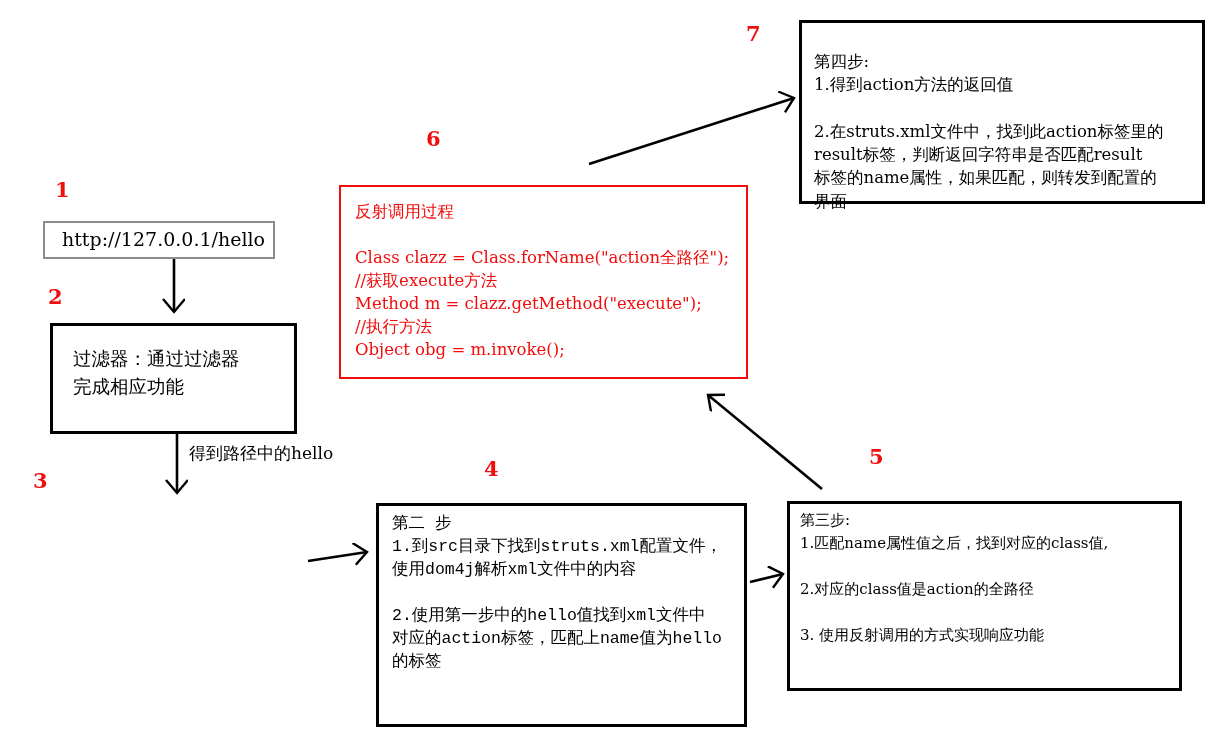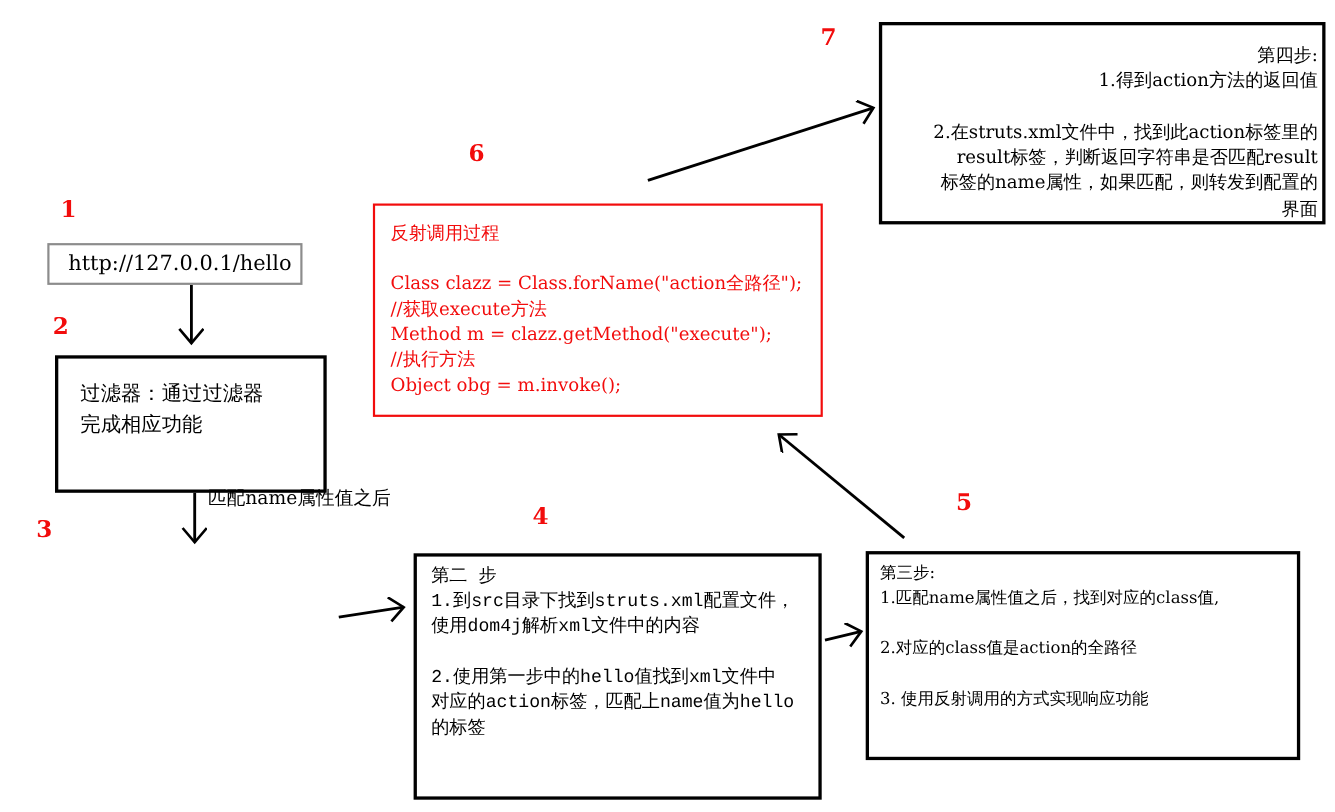--- a/index.html
+++ b/index.html
@@ -29,21 +29,21 @@
     position:absolute;left:0;top:0;width:1214px;height:738px;
     pointer-events:none;
   }
   #url-box{
     left:43px;top:221px;width:232px;height:38px;
     border:2px solid var(--gray,#8c8c8c);
     font-size:19px;line-height:32px;
     padding-left:17px;
   }
   #filter-box{
-    left:50px;top:323px;width:247px;height:125px;
+    left:50px;top:323px;width:247px;height:111px;
     font-size:18.5px;line-height:28px;
     padding:19px 0 0 20px;
   }
   #step1-box{
     left:42px;top:504px;width:258px;height:126px;
     font-size:18px;line-height:26px;
     padding:8px 0 0 20px;
   }
   #step2-box{
     left:376px;top:503px;width:371px;height:224px;
@@ -59,22 +59,21 @@
   #reflection-box{
     left:339px;top:185px;width:409px;height:194px;
     border:2.5px solid var(--red,#f20c0c);
     color:var(--red,#f20c0c);
     font-size:16.5px;line-height:23px;
     padding:13px 0 0 14px;
   }
   #step4-box{
     left:799px;top:20px;width:406px;height:184px;
     font-size:16.5px;line-height:23.3px;
-    padding:15px 4px 0 12px;
-    text-align:right;
+    padding:27px 4px 0 12px;
   }
   #flow-caption{
     position:absolute;left:189px;top:443px;
     font-size:17px;line-height:1.2;
     white-space:nowrap;
   }
 </style>
 </head>
 <body>
 
@@ -126,15 +125,15 @@
 //执行方法
 Object obg = m.invoke();</div>
   <div class="box" id="step4-box">第四步:
 1.得到action方法的返回值
 
 2.在struts.xml文件中，找到此action标签里的
 result标签，判断返回字符串是否匹配result
 标签的name属性，如果匹配，则转发到配置的
 界面</div>
 
-  <div id="flow-caption">匹配name属性值之后</div>
+  <div id="flow-caption">得到路径中的hello</div>
 
 </div>
 
 </body></html>

